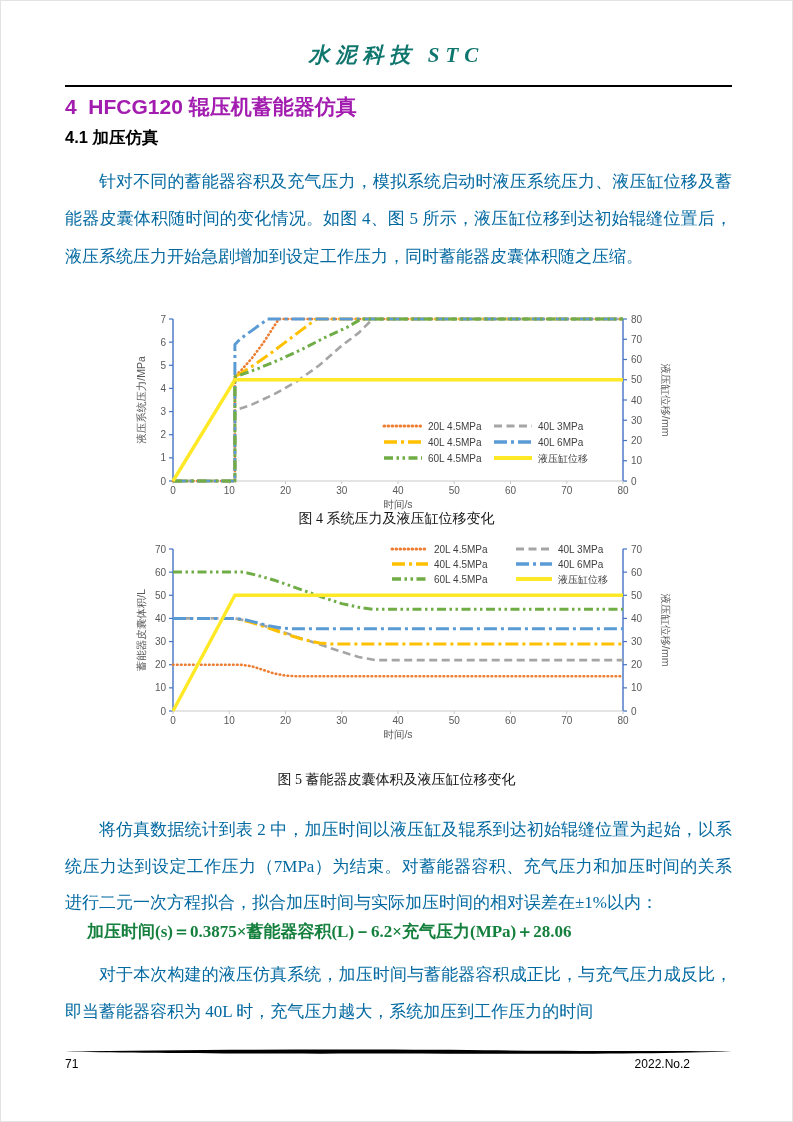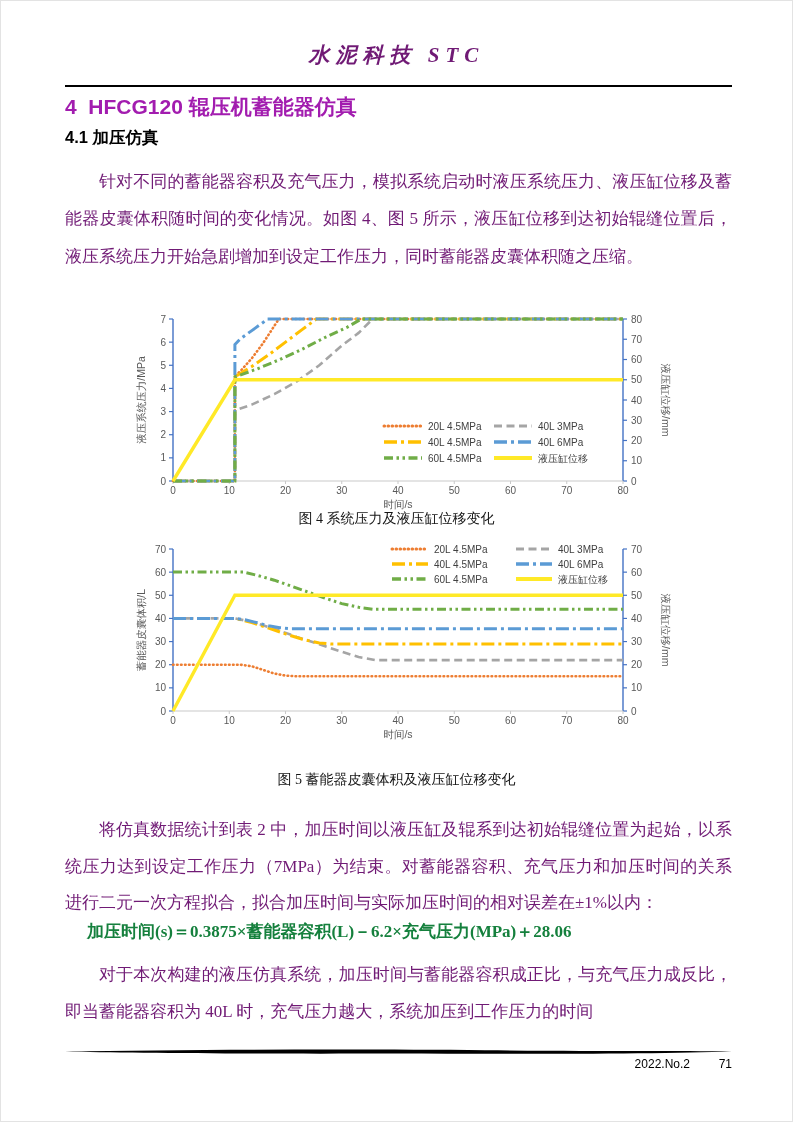--- a/index.html
+++ b/index.html
@@ -4,53 +4,53 @@
 <style>
   html,body{margin:0;padding:0;}
   body{
     width:793px;height:1122px;position:relative;background:#ffffff;
     font-family:"Liberation Serif","DejaVu Serif",serif;color:#111;
     overflow:hidden;border:1px solid #e3e3e3;box-sizing:border-box;
   }
   .abs{position:absolute;}
   .journal-title{
     top:40px;left:0;right:0;text-align:center;
-    font-size:21px;font-style:italic;font-weight:600;letter-spacing:6px;color:#701a75;
+    font-size:21px;font-style:italic;font-weight:600;letter-spacing:6px;color:#0f766e;
   }
   .header-rule{top:84px;left:64px;width:667px;height:2px;background:#000;}
   .h1{
     top:92px;left:64px;width:667px;font-family:"Liberation Sans","DejaVu Sans",sans-serif;
     font-size:21px;font-weight:bold;white-space:pre;color:#a21caf;
   }
   .h2{
     top:126px;left:64px;width:667px;font-family:"Liberation Sans","DejaVu Sans",sans-serif;
     font-size:16.5px;font-weight:bold;white-space:pre;color:#000;
   }
   .para{
     left:64px;width:667px;font-size:17px;line-height:37.4px;
-    text-align:justify;text-indent:2em;color:#701a75;
+    text-align:justify;text-indent:2em;color:#0369a1;
   }
   .p1{top:162px;}
   .p2{top:811px;line-height:36.6px;}
   .p3{top:955px;}
   .formula{
     top:919px;left:52px;width:667px;font-size:17px;font-weight:bold;
     text-indent:2em;color:#15803d;white-space:pre;
   }
   .fig-caption{
     left:0;right:0;text-align:center;font-size:14px;font-weight:500;color:#151515;
   }
   .cap4{top:509px;}
   .cap5{top:744px;margin-top:26px;}
   .chart{left:130px;}
   .chart1{top:303px;}
   .chart2{top:538px;}
   .footer-rule{top:1048px;left:64px;width:667px;height:6px;}
   .footer-page{
-    top:1056px;left:64px;width:667px;text-align:right;
+    top:1056px;left:64px;width:667px;text-align:left;
     font-family:"Liberation Sans","DejaVu Sans",sans-serif;font-size:12px;color:#000;
   }
   .footer-issue{
     top:1056px;right:102px;
     font-family:"Liberation Sans","DejaVu Sans",sans-serif;font-size:12px;color:#000;
   }
   svg text{font-family:"Liberation Sans","DejaVu Sans",sans-serif;}
 </style>
 </head>
 <body>

